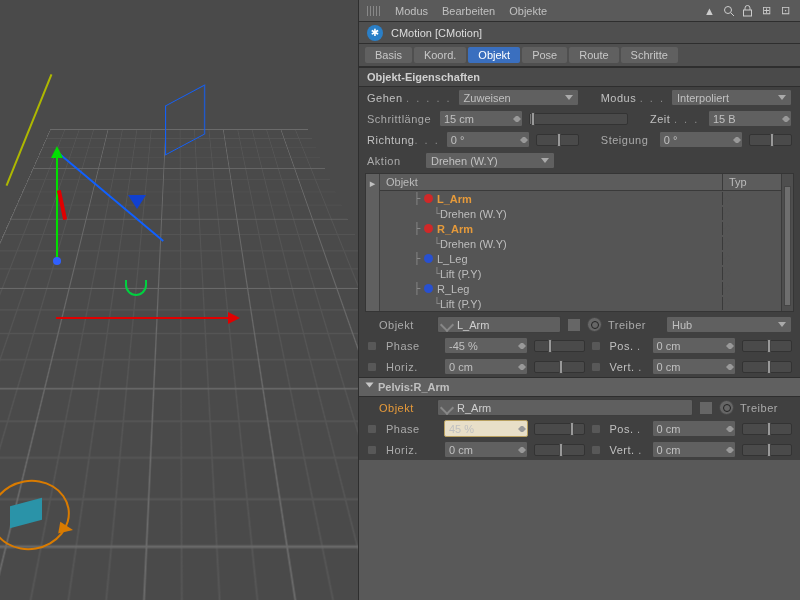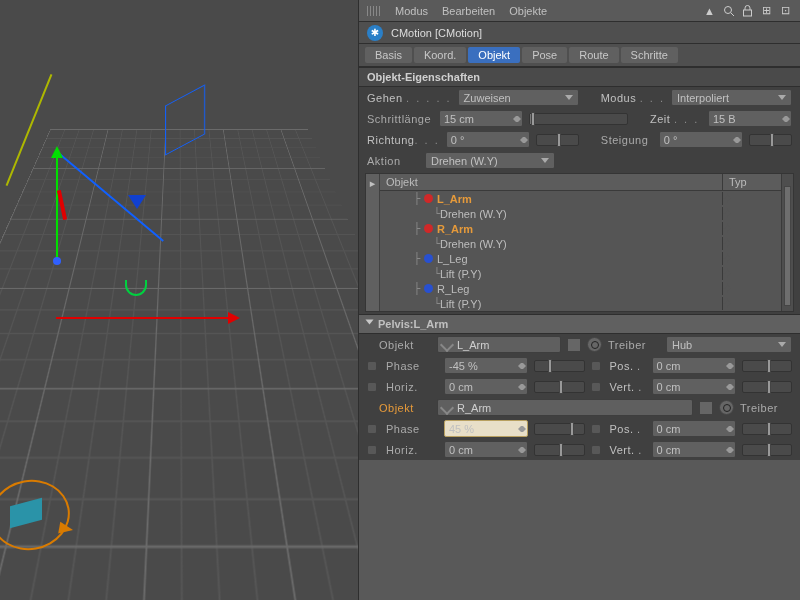--- a/index.html
+++ b/index.html
@@ -286,24 +286,20 @@
               <div class="ty">✦</div>
             </div>
           </div>
       </div>
       <div class="scrollbar">
           <div class="th"></div>
         </div>
     </div>
   </div>
 
-  <div class="sect">
-      <span class="tri"></span>
-      <span>Pelvis:L_Arm</span>
-    </div>
   <div class="body">
     <div class="row">
       <span style="width:6px"></span>
       <span class="lbl b">Objekt</span>
       <div class="well">
           <span class="bone"></span>
           <span class="txt">L_Arm</span>
           <span class="dot blue"></span>
         </div>
       <div class="sq"></div>
@@ -361,20 +357,24 @@
             <i></i>
             <i></i>
           </span>
         </div>
       <div class="slider">
           <div class="h" style="left:50%"></div>
         </div>
     </div>
   </div>
 
+  <div class="sect">
+      <span class="tri"></span>
+      <span>Pelvis:R_Arm</span>
+    </div>
   <div class="body">
     <div class="row">
       <span style="width:6px"></span>
       <span class="lbl b" style="color:#e69a3a">Objekt</span>
       <div class="well">
           <span class="bone"></span>
           <span class="txt">R_Arm</span>
           <span class="dot red"></span>
         </div>
       <div class="sq"></div>

